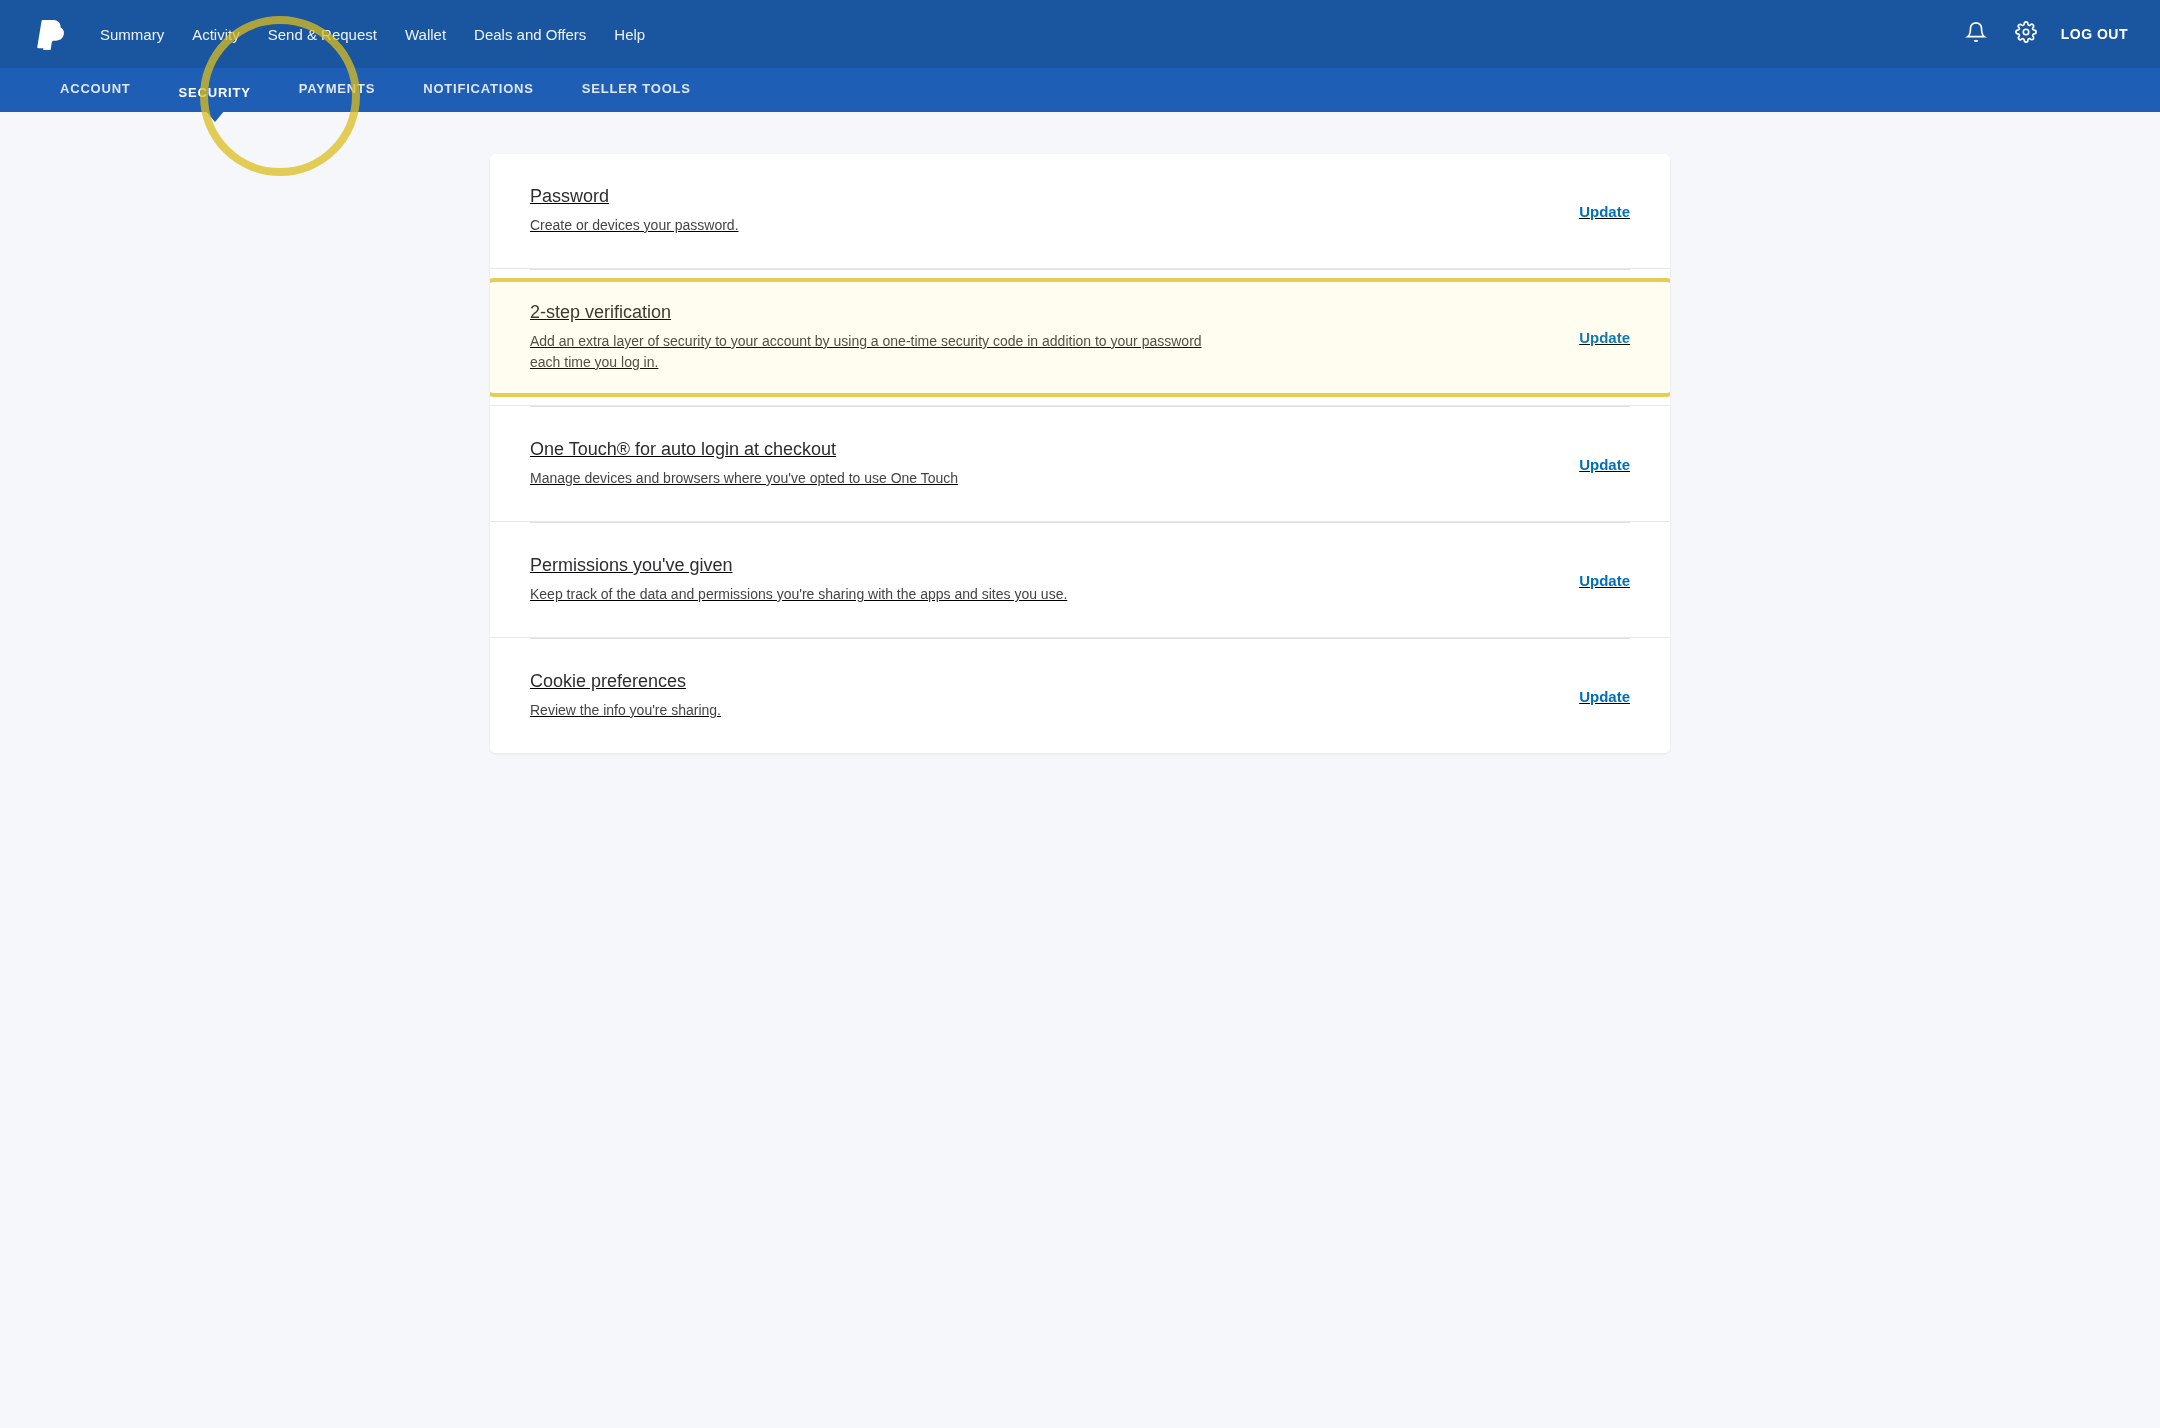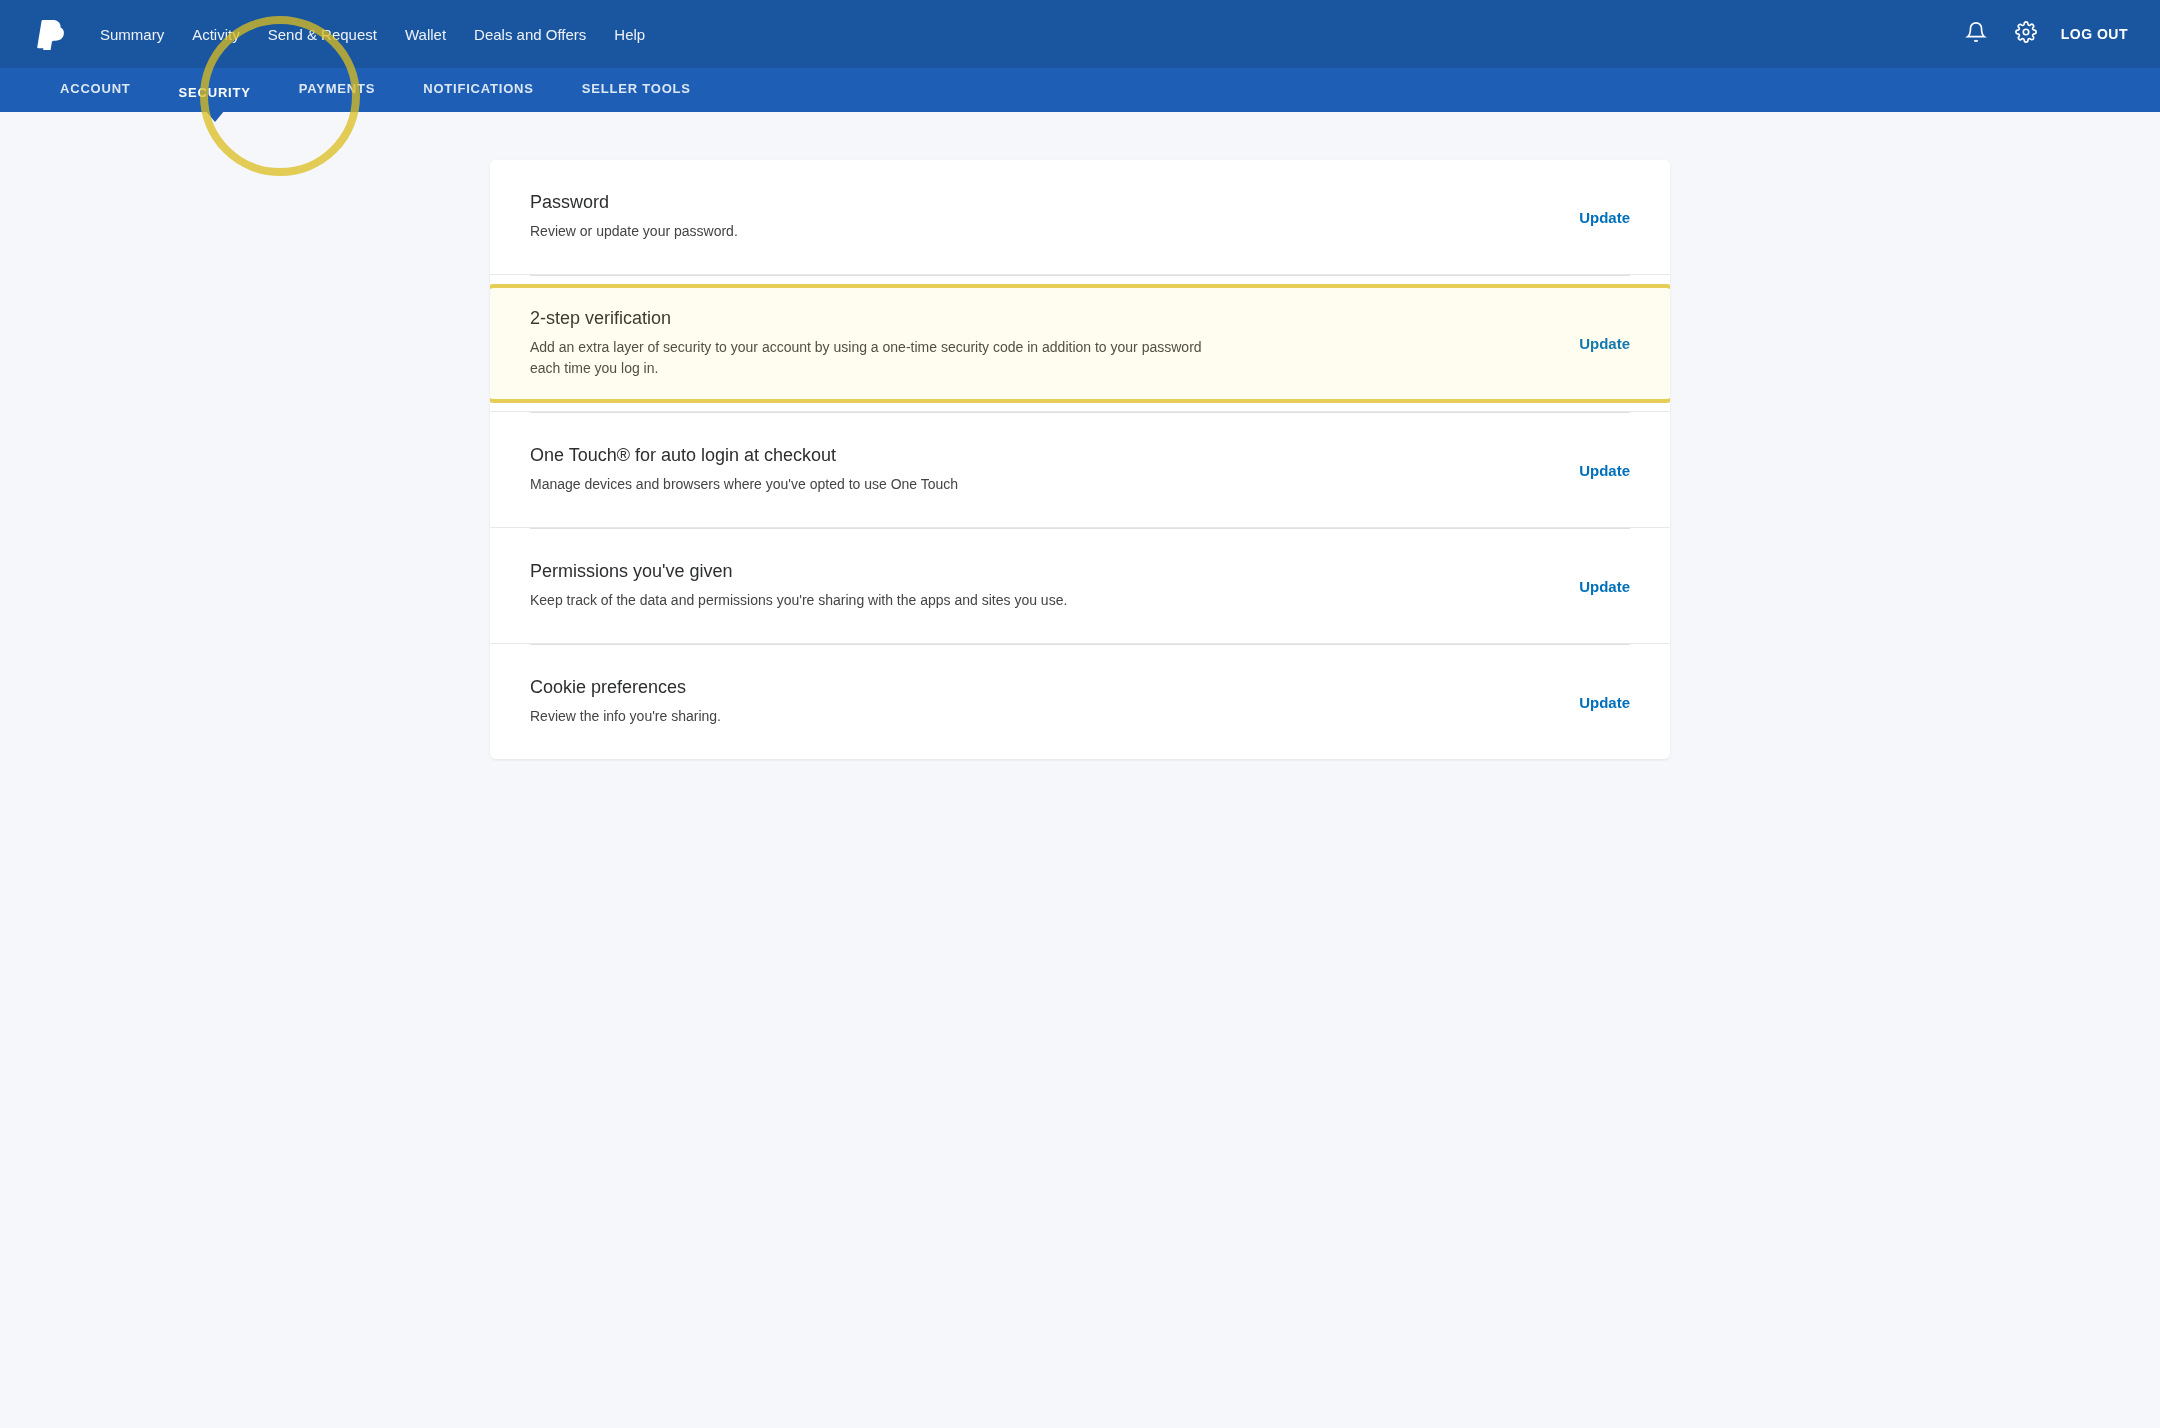--- a/index.html
+++ b/index.html
@@ -111,24 +111,25 @@
       height: 160px;
       border-radius: 50%;
       border: 8px solid rgba(220, 190, 30, 0.75);
       pointer-events: none;
       z-index: 100;
     }
 
     
     .main-content {
       max-width: 1300px;
-      margin: 8px auto;
+      margin: 2px auto;
       padding: 40px 60px;
       background: #f5f7fa;
       min-height: calc(100vh - 120px);
+      text-decoration: underline;
     }
     .section-row {
       display: flex;
       align-items: center;
       justify-content: space-between;
       padding: 32px 40px;
       border-bottom: 1px solid #e8e8e8;
       background: #fff;
     }
     .section-row:last-child {
@@ -236,21 +237,21 @@
     <a class="sub-nav-link">SELLER TOOLS</a>
   </div>
 </nav>
 
 <main class="main-content">
   <div class="sections-container">
 
     <div class="section-row">
       <div class="section-content">
         <div class="section-title">Password</div>
-        <div class="section-desc">Review or update your password.</div>
+        <div class="section-desc">Create or devices your password.</div>
       </div>
       <button class="update-link">Update</button>
     </div>
 
     <div class="divider"></div>
 
     <div class="section-row highlighted-row">
       <div class="highlight-overlay"></div>
       <div class="section-content">
         <div class="section-title">2-step verification</div>

